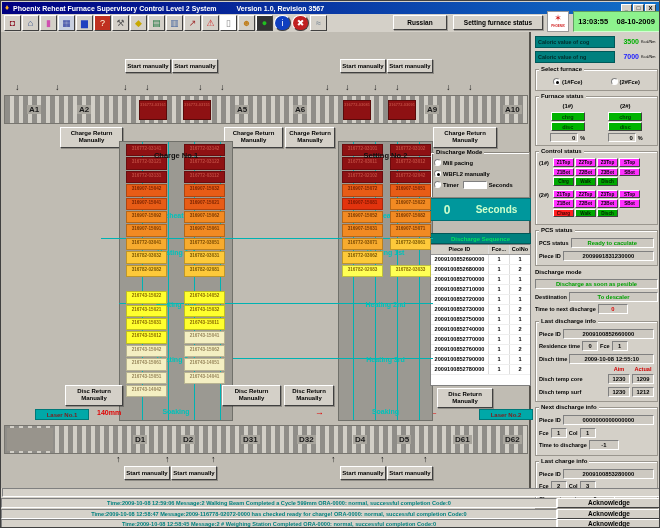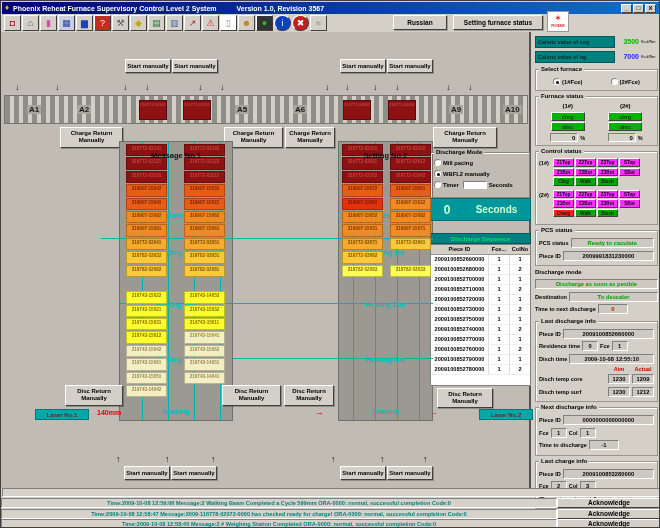--- a/index.html
+++ b/index.html
@@ -50,21 +50,21 @@
 .ta1,.ta2,.ta3,.ta4,.ta5,.ta6,.ta7,.ta8,.ta9,.ta10,.ta11,.ta12{top:51px}
 .ba1{left:115px}.ba2{left:164px}.ba3{left:210px}.ba4{left:330px}.ba5{left:379px}.ba6{left:422px}
 .ba1,.ba2,.ba3,.ba4,.ba5,.ba6{top:423px}
 .rarr{position:absolute;color:#e00000;font-size:9px;font-weight:bold;top:375px}
 .ra1{left:134px}.ra2{left:314px}.ra3{left:428px}
 .conv{position:absolute;left:3px;width:524px;height:29px;border:1px solid #77756f;
   background:repeating-linear-gradient(90deg,#8f8d88 0px,#8f8d88 5px,#d2cfc7 5px,#d2cfc7 9px)}
 .conv-top{top:63px}.conv-bot{top:393px}
 .conv-block{position:absolute;left:2px;top:2px;width:46px;height:23px;background:#98948c}
 .clabel{position:absolute;top:9px;font-size:8px;font-weight:bold;color:#1a1a1a;background:#a8a59d;padding:0 2px;line-height:9px}
-.ax1{left:22px}.ax2{left:72px}.ax3{left:230px}.ax4{left:288px}.ax5{left:444px}.ax6{left:498px}
+.ax1{left:22px}.ax2{left:72px}.ax3{left:230px}.ax4{left:288px}.ax5{left:420px}.ax6{left:498px}
 .dx1{left:128px}.dx2{left:176px}.dx3{left:236px}.dx4{left:292px}.dx5{left:348px}.dx6{left:392px}.dx7{left:448px}.dx8{left:498px}
 .cpiece{position:absolute;top:4px;width:28px;height:20px;background:#8e1113;border:1px solid #5a0a0a;
   color:#bf4a40;font-size:4px;line-height:1.15;font-weight:bold;text-align:center;overflow:hidden;
   word-break:break-all;padding-top:2px}
 .tp1{left:134px}.tp2{left:178px}.tp3{left:338px}.tp4{left:383px}
 .btn2{position:absolute;font-size:6px;line-height:1.2;padding-top:2px;height:21px}
 .cr1{left:59px;top:95px;width:63px}.cr2{left:223px;top:95px;width:59px}.cr3{left:284px;top:95px;width:50px}
 .cr4{left:432px;top:95px;width:64px}
 .dd1{left:64px;top:353px;width:58px}.dd2{left:221px;top:353px;width:59px}.dd3{left:283px;top:353px;width:50px}
 .dd4{left:436px;top:356px;width:56px;height:20px}
@@ -198,20 +198,24 @@
       <span class="tico ic-info">i</span>
       <span class="tico ic-stop">✖</span>
       <span class="tico ic-trend2">≈</span>
     </div>
   <div class="btn btn-russian">Russian</div>
   <div class="btn btn-setting">Setting furnace status</div>
   <div class="logo">
     <span class="bird">✶</span>
     <span class="brand">PHOENIX</span>
   </div>
+  <div class="clock">
+    <span>13:03:55</span>
+    <span>08-10-2009</span>
+  </div>
 
   <div class="mimic">
 
     <div class="btn sbtn sm1">Start manually</div>
     <div class="btn sbtn sm2">Start manually</div>
     <div class="btn sbtn sm3">Start manually</div>
     <div class="btn sbtn sm4">Start manually</div>
     <div class="btn sbtn sm5">Start manually</div>
     <div class="btn sbtn sm6">Start manually</div>
     <div class="btn sbtn sm7">Start manually</div>
@@ -276,21 +280,21 @@
         <span class="vline v2"></span>
         <span class="vline v3"></span>
         <span class="vline v4"></span>
       <div class="zones">
           <span class="zlabel zy1">Preheating</span>
           <span class="zlabel zy2">Heating 1st</span>
           <span class="zlabel zy3">Heating 2nd</span>
           <span class="zlabel zy4">Heating 3rd</span>
           <span class="zlabel zy5">Soaking</span>
         </div>
-      <div class="fname">Message No.1</div>
+      <div class="fname">Charge No.1</div>
       <div class="pcol colL">
           <div class="piece dr">316772-03141</div>
           <div class="piece dr">316772-03121</div>
           <div class="piece dr">316772-03131</div>
           <div class="piece ro">316907-15042</div>
           <div class="piece ro">316907-15041</div>
           <div class="piece or">316907-15092</div>
           <div class="piece or">316907-15091</div>
           <div class="piece oy">316772-03041</div>
           <div class="piece am">316782-03032</div>
@@ -471,20 +475,33 @@
 
     <div class="btn btn2 dd1">Disc Return Manually</div>
     <div class="btn btn2 dd2">Disc Return Manually</div>
     <div class="btn btn2 dd3">Disc Return Manually</div>
     <div class="btn btn2 dd4">Disc Return Manually</div>
 
     <div class="laser lz1">Laser No.1</div>
     <span class="mm">140mm</span>
     <div class="laser lz2">Laser No.2</div>
 
+    <div class="conv conv-bot">
+      <div class="conv-block"></div>
+      <div>
+          <span class="clabel dx1">D1</span>
+          <span class="clabel dx2">D2</span>
+          <span class="clabel dx3">D31</span>
+          <span class="clabel dx4">D32</span>
+          <span class="clabel dx5">D4</span>
+          <span class="clabel dx6">D5</span>
+          <span class="clabel dx7">D61</span>
+          <span class="clabel dx8">D62</span>
+        </div>
+    </div>
   </div>
 
   <div class="rpanel">
 
     <div>
       <div class="cal">
         <span class="callabel">Caloric value of cog</span>
         <span class="calval green">3500</span>
         <span class="calunit">Kcal/Nm</span>
       </div>

